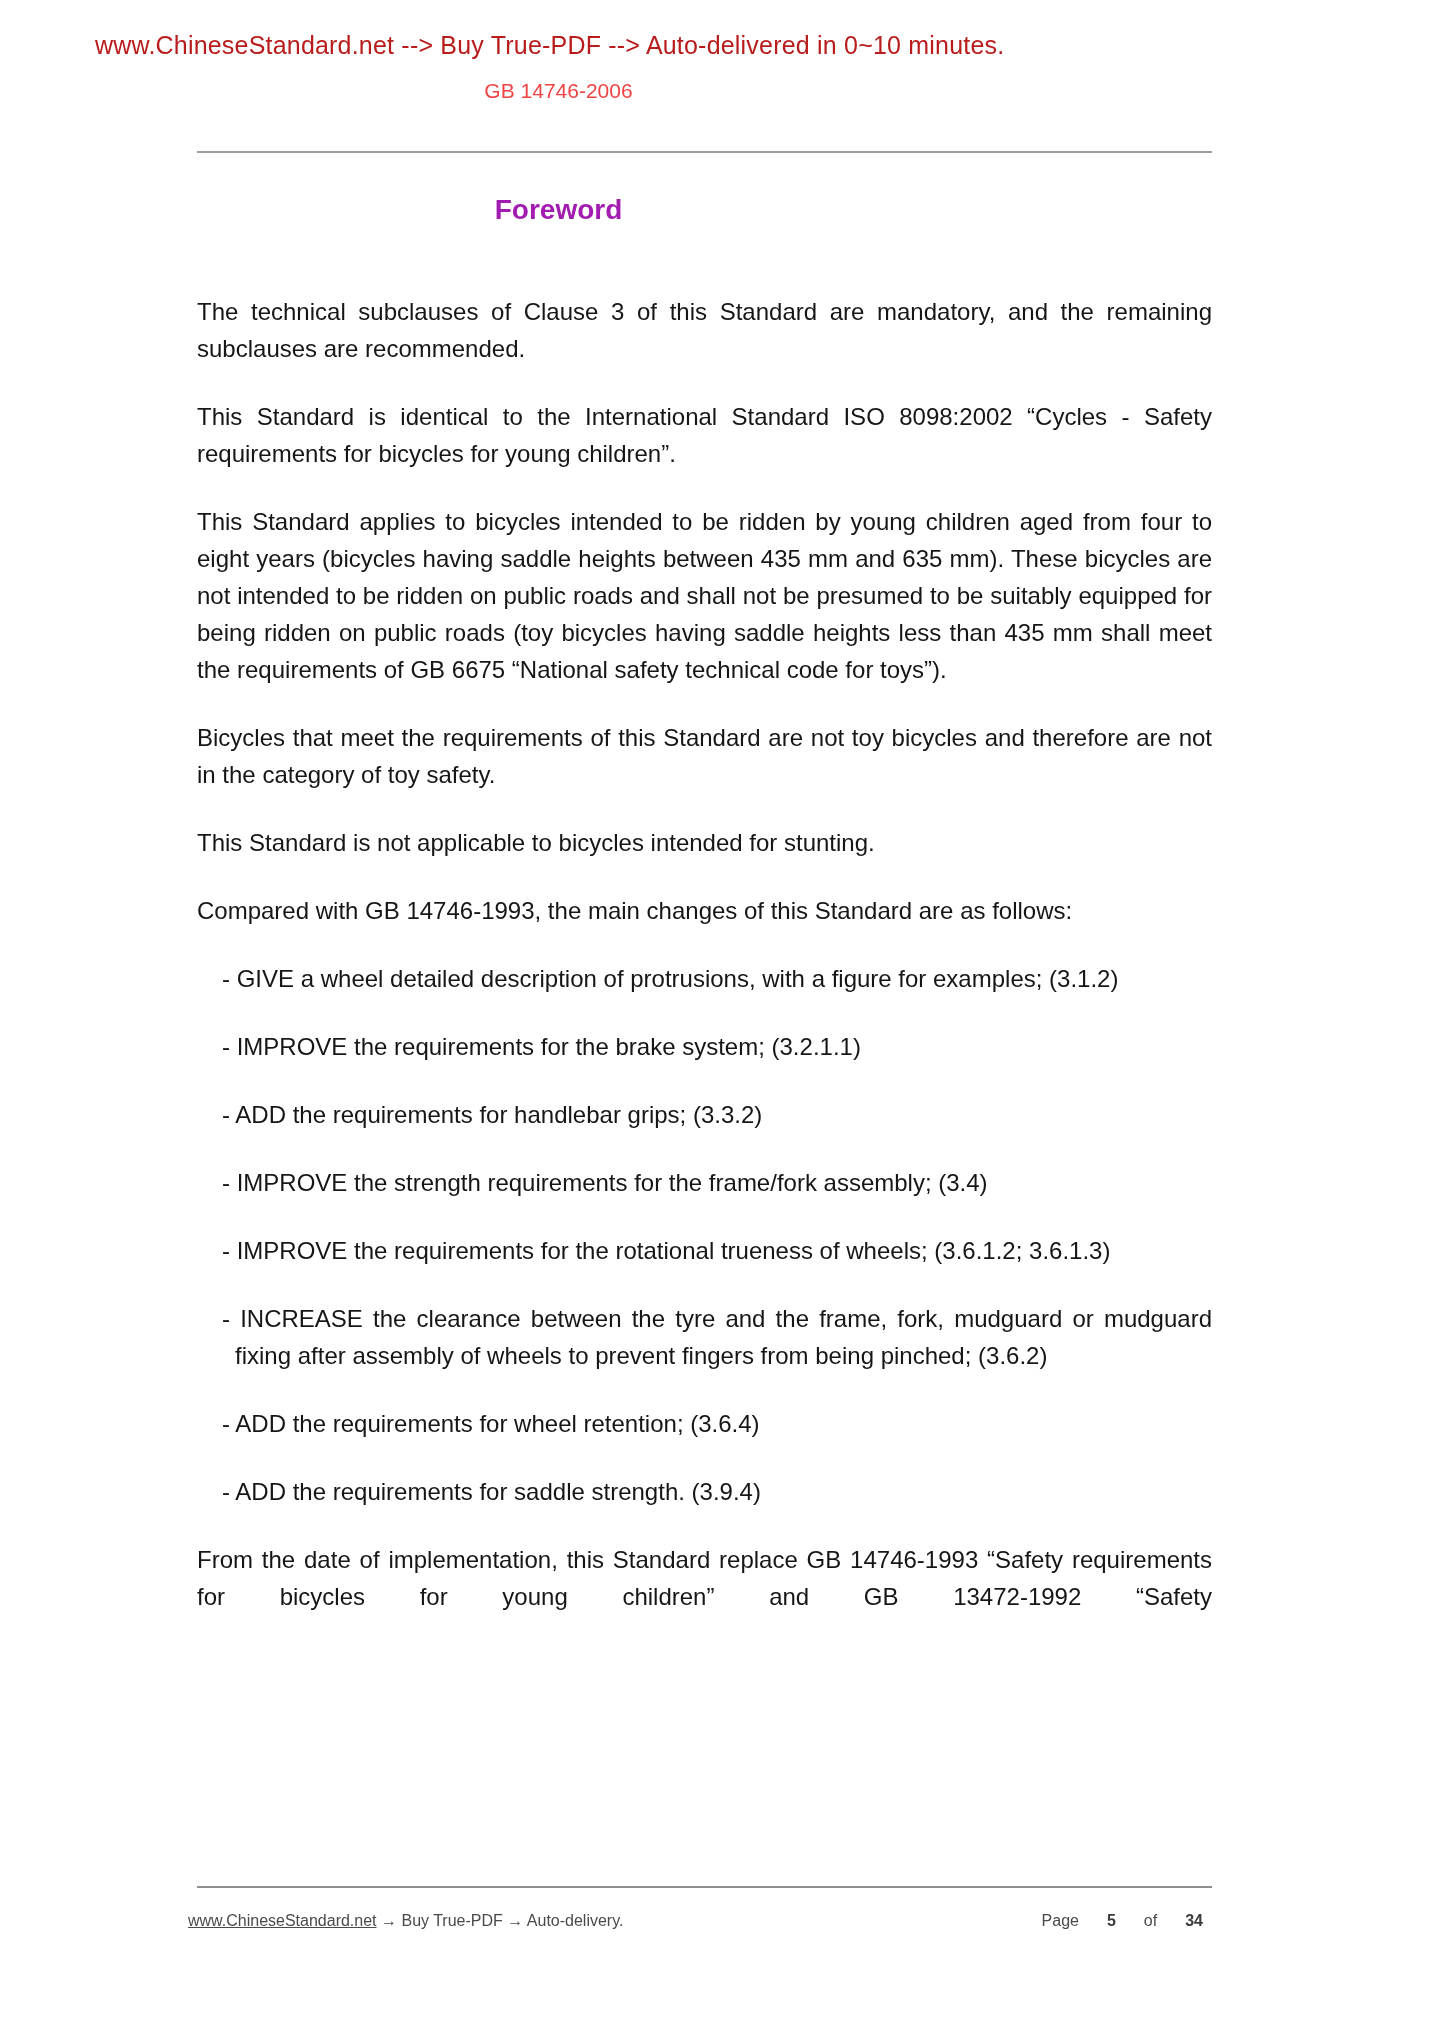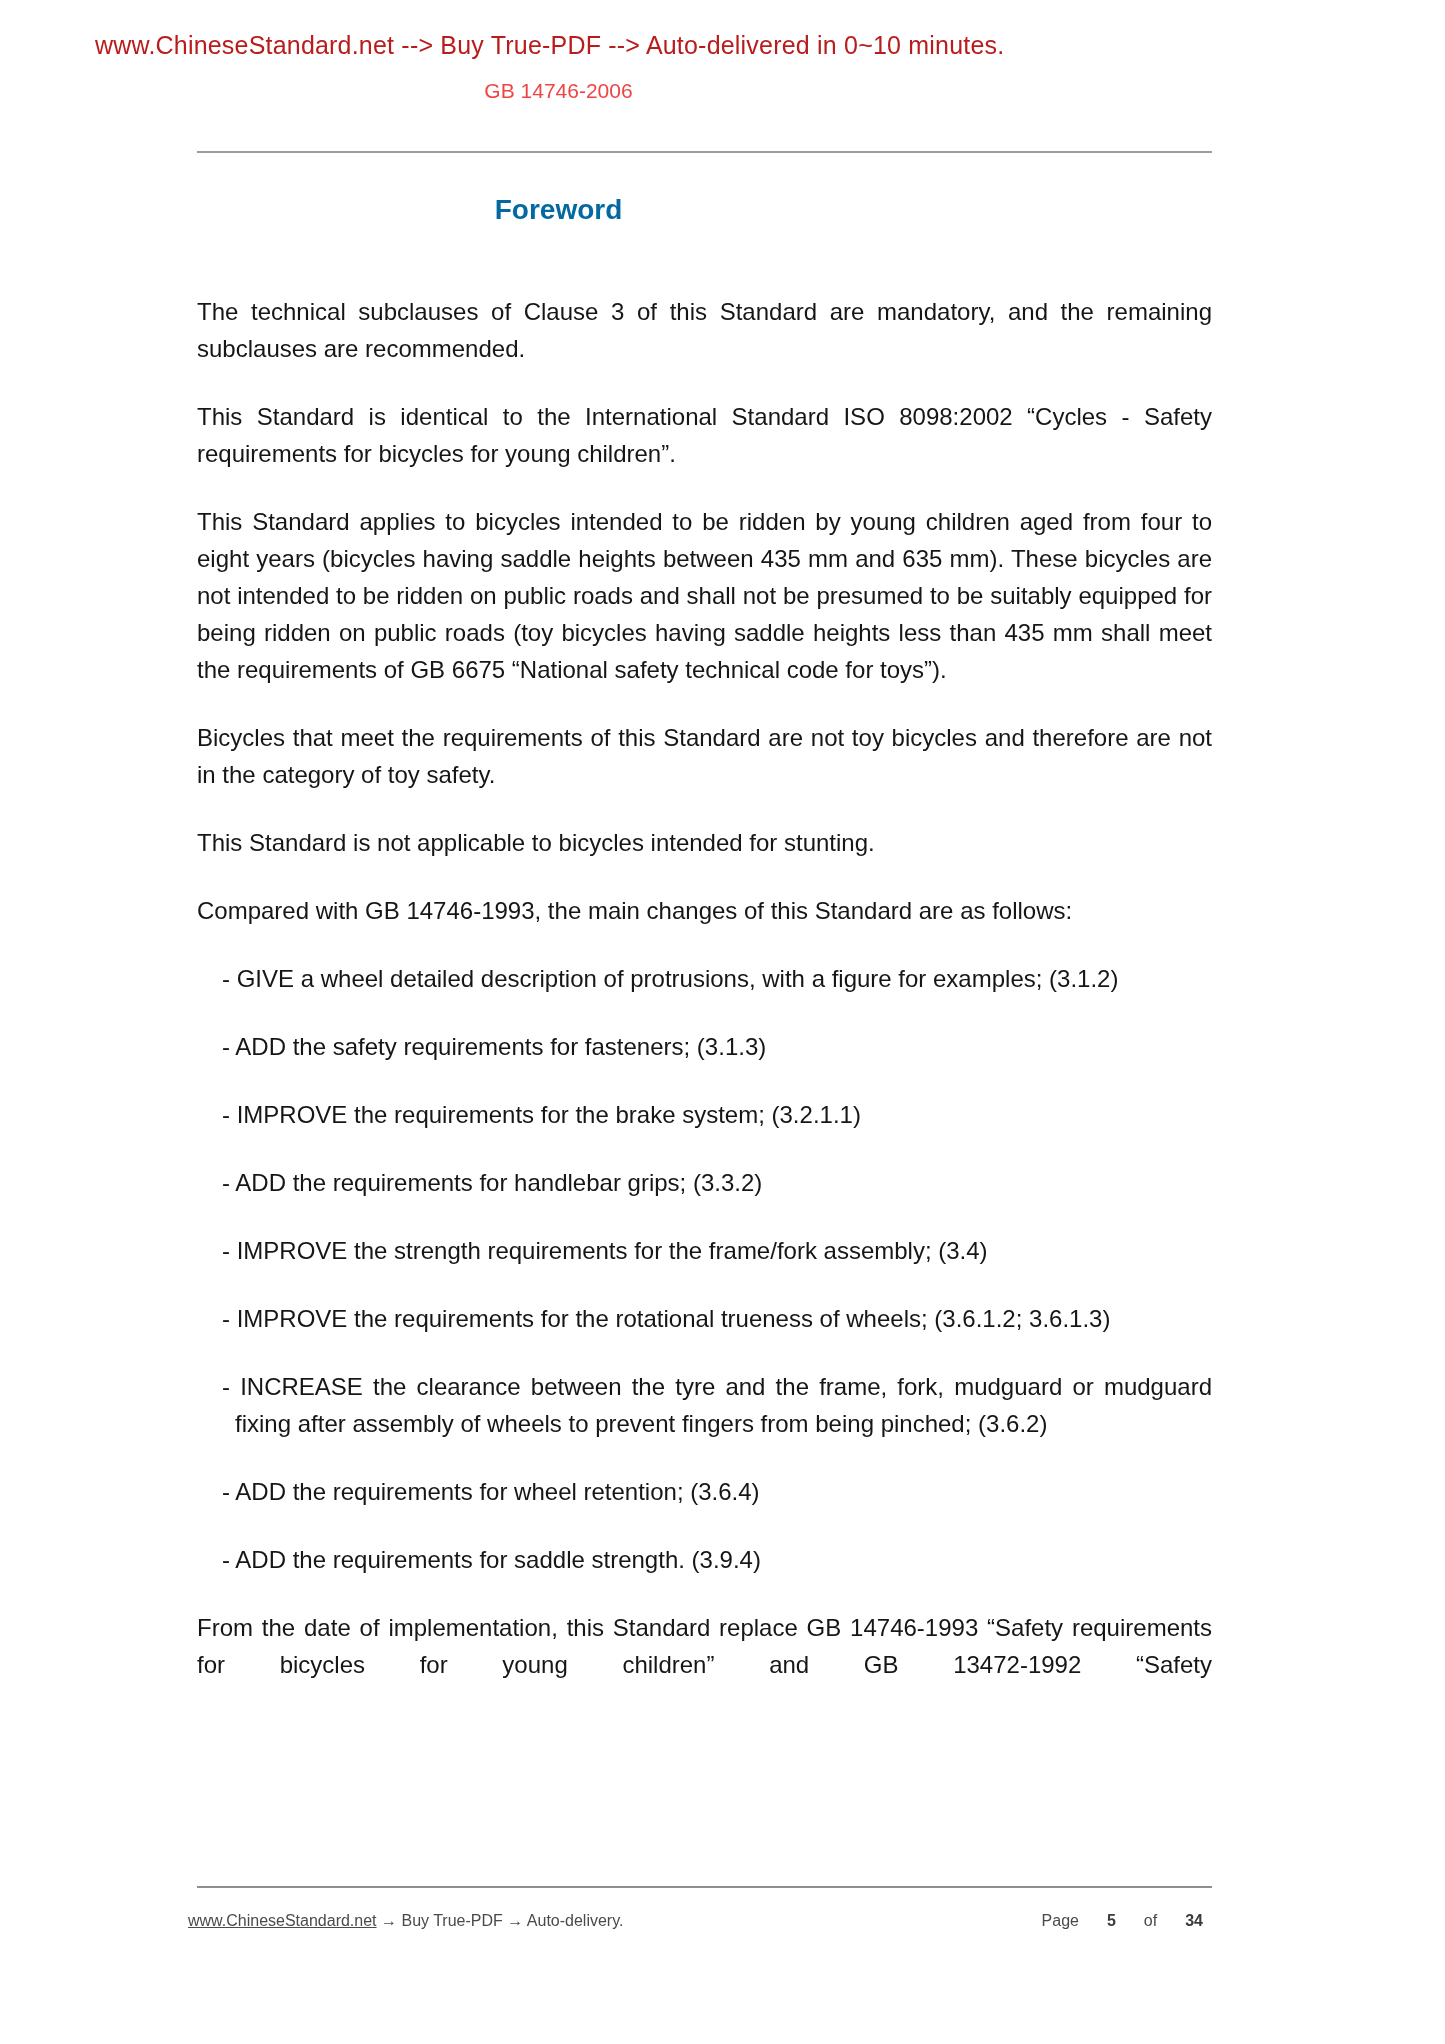--- a/index.html
+++ b/index.html
@@ -43,21 +43,21 @@
   .rule-bottom { top: 1886px; background: #8f8f8f; }
   .title {
     position: absolute;
     top: 194px;
     left: 95px;
     width: 927px;
     margin: 0;
     text-align: center;
     font-size: 28px;
     font-weight: bold;
-    color: #0369a1;
+    color: #a21caf;
   }
   .content {
     position: absolute;
     top: 293px;
     left: 197px;
     width: 1015px;
     font-size: 24px;
     line-height: 37px;
     text-align: justify;
   }
@@ -98,21 +98,20 @@
   <div class="content">
     <p>The technical subclauses of Clause 3 of this Standard are mandatory, and the remaining subclauses are recommended.</p>
     <p>This Standard is identical to the International Standard ISO 8098:2002 “Cycles - Safety requirements for bicycles for young children”.</p>
     <p>This Standard applies to bicycles intended to be ridden by young children aged from four to eight years (bicycles having saddle heights between 435 mm and 635 mm). These bicycles are not intended to be ridden on public roads and shall not be presumed to be suitably equipped for being ridden on public roads (toy bicycles having saddle heights less than 435 mm shall meet the requirements of GB 6675 “National safety technical code for toys”).</p>
     <p>Bicycles that meet the requirements of this Standard are not toy bicycles and therefore are not in the category of toy safety.</p>
     <p>This Standard is not applicable to bicycles intended for stunting.</p>
     <p>Compared with GB 14746-1993, the main changes of this Standard are as follows:</p>
 
     <div>
       <p class="change-item">- GIVE a wheel detailed description of protrusions, with a figure for examples; (3.1.2)</p>
-      <p class="change-item">- ADD the safety requirements for fasteners; (3.1.3)</p>
       <p class="change-item">- IMPROVE the requirements for the brake system; (3.2.1.1)</p>
       <p class="change-item">- ADD the requirements for handlebar grips; (3.3.2)</p>
       <p class="change-item">- IMPROVE the strength requirements for the frame/fork assembly; (3.4)</p>
       <p class="change-item">- IMPROVE the requirements for the rotational trueness of wheels; (3.6.1.2; 3.6.1.3)</p>
       <p class="change-item">- INCREASE the clearance between the tyre and the frame, fork, mudguard or mudguard fixing after assembly of wheels to prevent fingers from being pinched; (3.6.2)</p>
       <p class="change-item">- ADD the requirements for wheel retention; (3.6.4)</p>
       <p class="change-item">- ADD the requirements for saddle strength. (3.9.4)</p>
     </div>
 
     <p class="closing">From the date of implementation, this Standard replace GB 14746-1993 “Safety requirements for bicycles for young children” and GB 13472-1992 “Safety</p>

